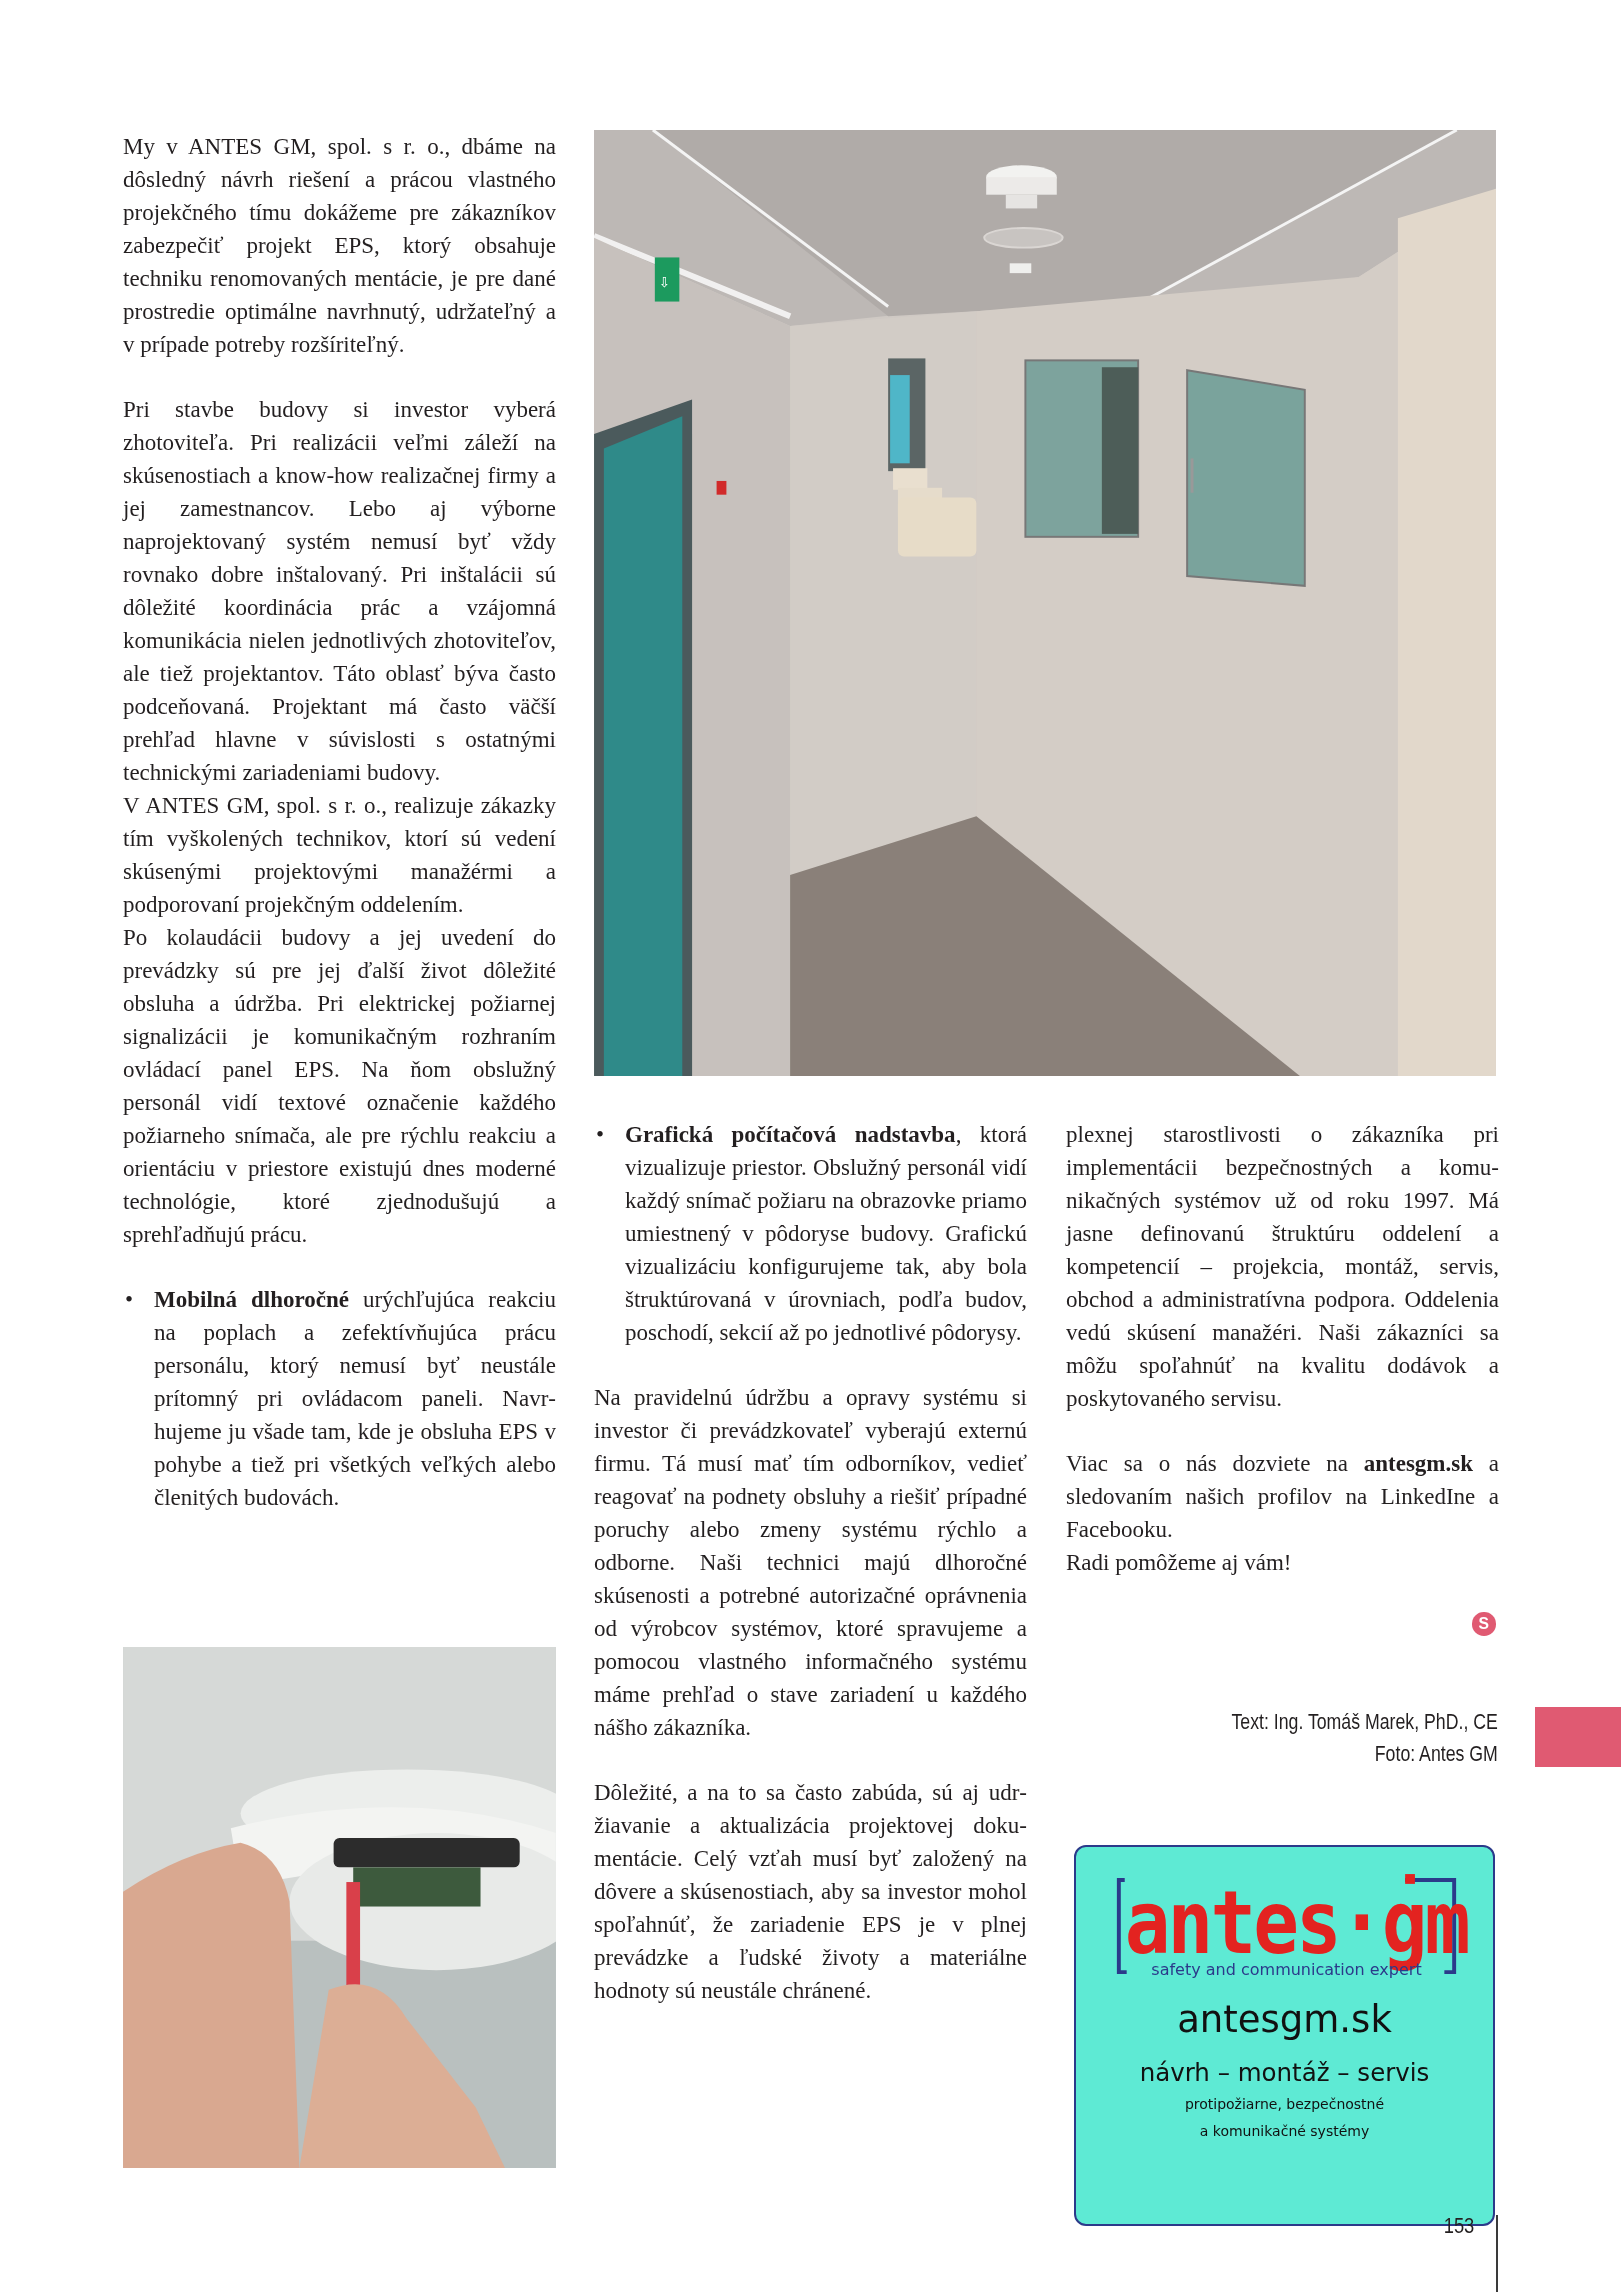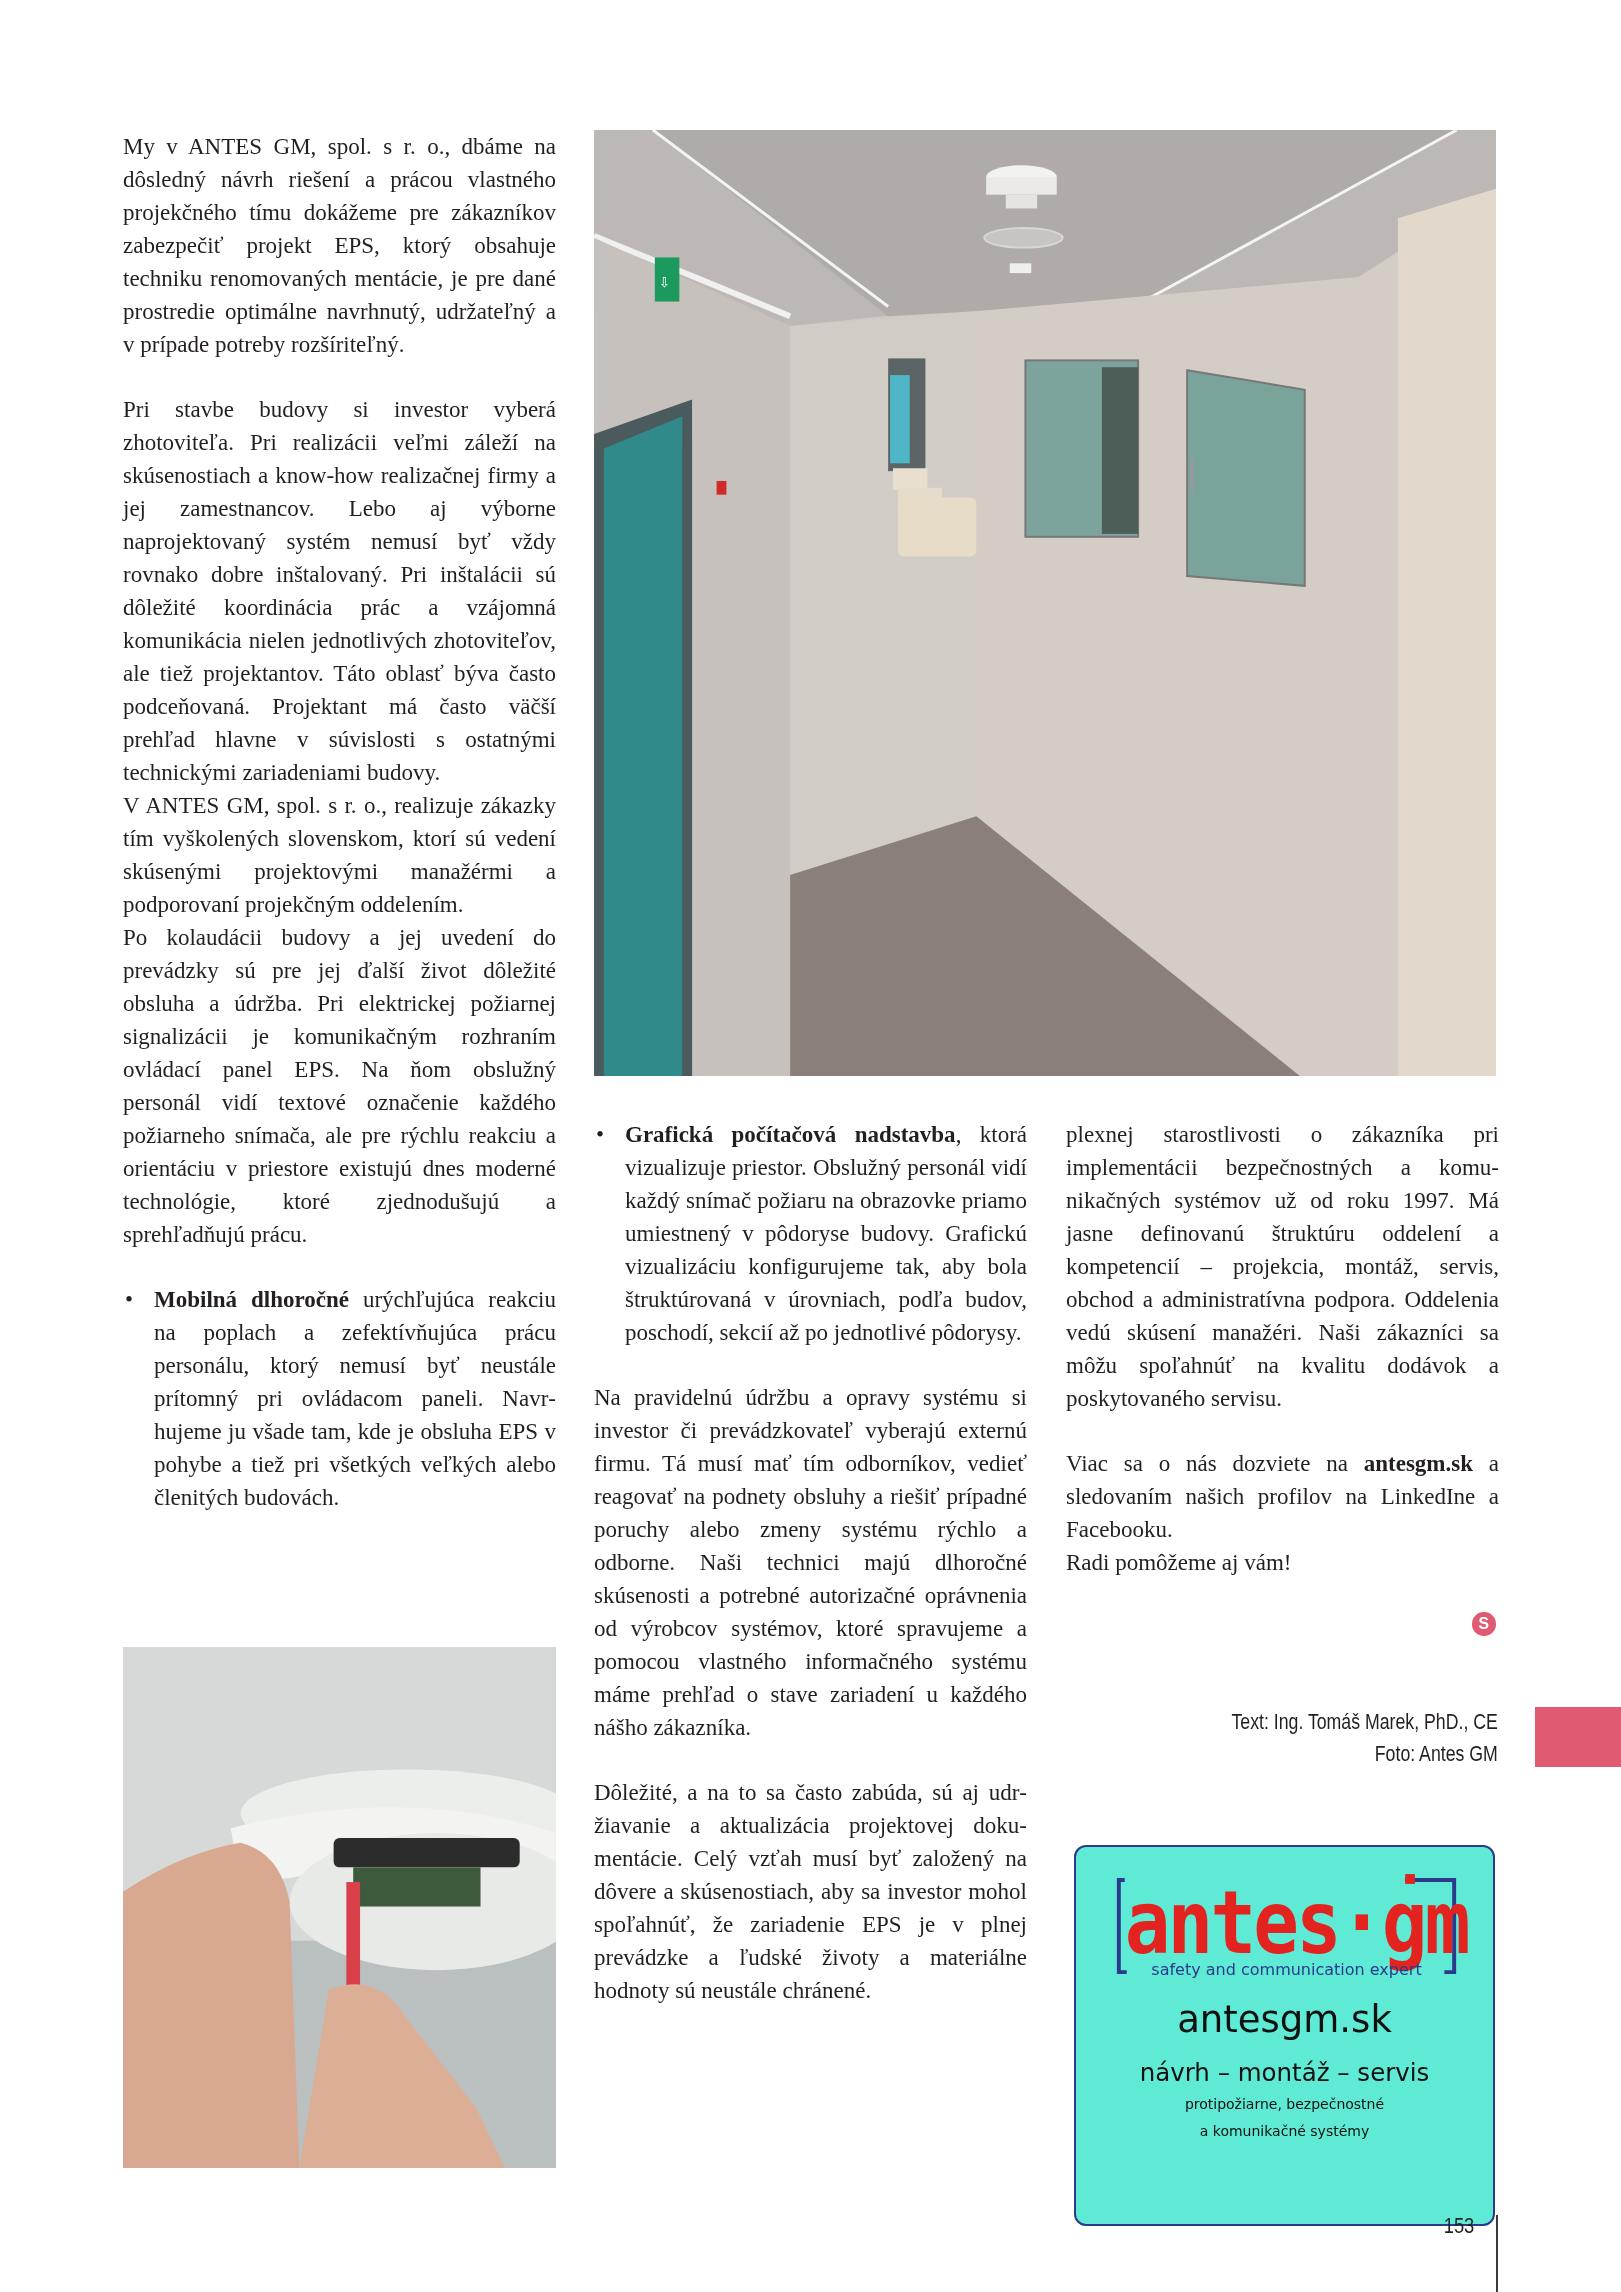--- a/index.html
+++ b/index.html
@@ -47,21 +47,21 @@
               font-size: 21.6px; color: #231f20; transform: scaleX(0.85); }
   .page-rule { position: absolute; left: 1496px; top: 2215px; width: 2px; height: 77px; background: #3a3a3a; }
 </style>
 </head>
 <body>
 
 <div class="col col1">
   <p>My v ANTES GM, spol. s r. o., dbáme na dôsledný návrh riešení a prácou vlast­ného projekčného tímu dokážeme pre zákazníkov zabezpečiť projekt EPS, kto­rý obsahuje techniku renomovaných mentácie, je pre dané prostredie opti­málne navrhnutý, udržateľný a v prípa­de potreby rozšíriteľný.</p>
   <div class="gap"></div>
   <p>Pri stavbe budovy si investor vybe­rá zhotoviteľa. Pri realizácii veľmi zále­ží na skúsenostiach a know-how reali­začnej firmy a jej zamestnancov. Lebo aj výborne naprojektovaný systém nemusí byť vždy rovnako dobre inštalovaný. Pri inštalácii sú dôležité koordinácia prác a vzájomná komunikácia nielen jednot­livých zhotoviteľov, ale tiež projektan­tov. Táto oblasť býva často podceňova­ná. Projektant má často väčší prehľad hlavne v súvislosti s ostatnými technic­kými zariadeniami budovy.</p>
-  <p>V ANTES GM, spol. s r. o., realizuje zá­kazky tím vyškolených slovenskom, kto­rí sú vedení skúsenými projektovými manažérmi a podporovaní projekčným oddelením.</p>
+  <p>V ANTES GM, spol. s r. o., realizuje zá­kazky tím vyškolených technikov, kto­rí sú vedení skúsenými projektovými manažérmi a podporovaní projekčným oddelením.</p>
   <p>Po kolaudácii budovy a jej uvedení do prevádzky sú pre jej ďalší život dôležité obsluha a údržba. Pri elektrickej požiar­nej signalizácii je komunikačným roz­hraním ovládací panel EPS. Na ňom ob­služný personál vidí textové označenie každého požiarneho snímača, ale pre rýchlu reakciu a orientáciu v priestore existujú dnes moderné technológie, kto­ré zjednodušujú a sprehľadňujú prácu.</p>
   <div class="gap"></div>
   <p class="bullet"><span class="dot">•</span><b>Mobilná dlhoročné</b><span> urýchľujúca reak­ciu na poplach a zefektívňujúca prácu personálu, ktorý nemusí byť neustále prítomný pri ovládacom paneli. Navr­hujeme ju všade tam, kde je obsluha EPS v pohybe a tiež pri všetkých veľ­kých alebo členitých budovách.</span></p>
 </div>
 
 <div class="photo photo-corridor">
   <svg width="902" height="946" viewBox="0 0 920 965">
 
     <polygon points="0,0 920,0 920,60 780,150 560,200 390,180 200,200 0,110" fill="#bdb8b5"></polygon>
     <polygon points="60,0 880,0 560,175 300,190" fill="#b0aba8"></polygon>

